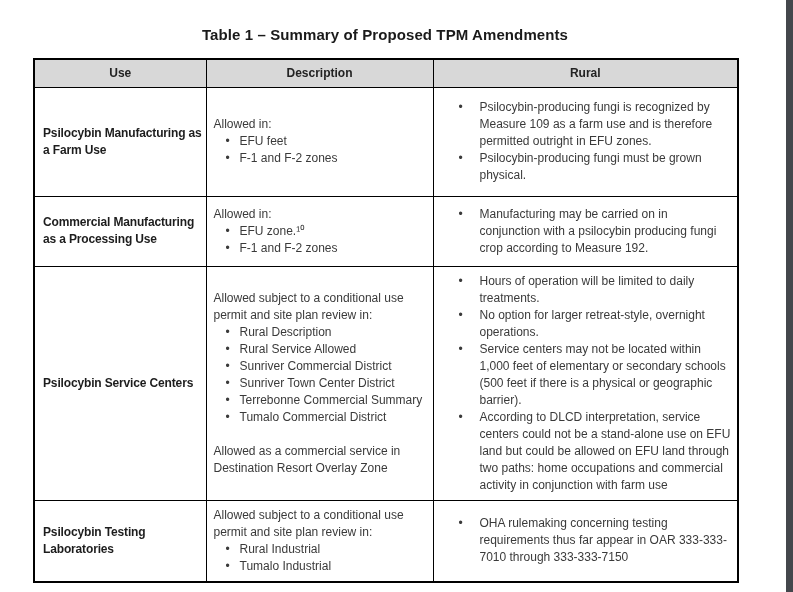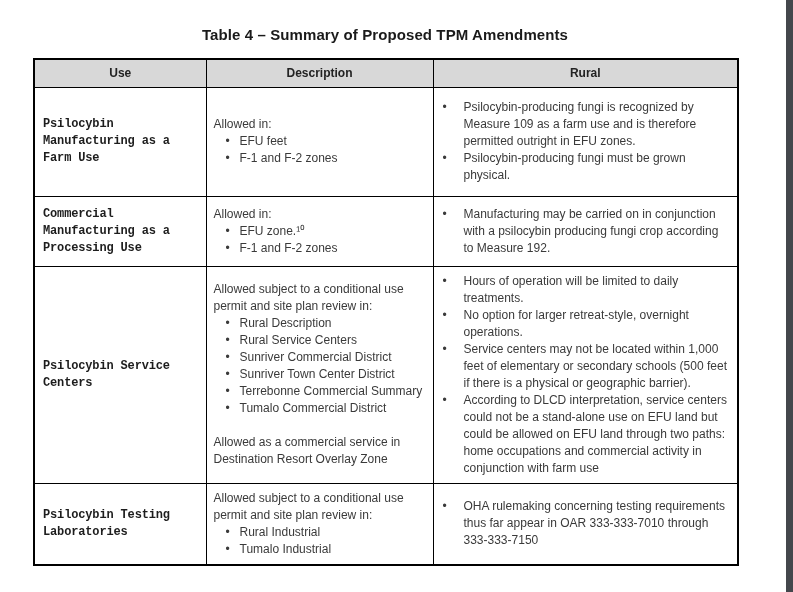--- a/index.html
+++ b/index.html
@@ -47,24 +47,23 @@
     color: #232323;
     text-align: center;
     padding: 2px 4px;
   }
   td.use-cell {
     font-weight: 700;
     color: #1d1d1d;
     padding: 4px 2px 4px 8px;
     font-size: 11.5px;
     letter-spacing: -0.15px;
-    font-family: Liberation Mono, monospace;
   }
   td.desc-cell { padding: 6px 6px 6px 7px; }
-  td.notes-cell { padding: 6px 6px 6px 8px; }
+  td.notes-cell { padding: 6px 6px 6px 24px; }
 
   .row-1 td { height: 109px; }
   .row-2 td { height: 70px; }
   .row-3 td { height: 213px; }
   .row-4 td { height: 82px; }
 
   ul.blist { list-style: none; }
   ul.blist li { position: relative; }
   .desc-cell ul.blist li { padding-left: 26px; }
   .desc-cell ul.blist li::before {
@@ -74,21 +73,21 @@
   .notes-cell ul.blist li::before {
     content: "\2022"; position: absolute; left: 1px; top: 0;
   }
   .outro { margin-top: 17px; }
 </style>
 </head>
 <body>
 
 <div class="page">
 
-  <div class="doc-title">Table 4 – Summary of Proposed TPM Amendments</div>
+  <div class="doc-title">Table 1 – Summary of Proposed TPM Amendments</div>
 
   <table class="tpm">
     <colgroup>
       <col style="width:172px">
         <col style="width:227px">
         <col style="width:305px">
     </colgroup>
     <thead>
       <tr>
         <th>Use</th>
@@ -130,21 +129,21 @@
           </ul>
         </td>
       </tr>
 
       <tr class="row-3">
         <td class="use-cell">Psilocybin Service Centers</td>
         <td class="desc-cell">
           <div>Allowed subject to a conditional use permit and site plan review in:</div>
           <ul class="blist">
             <li>Rural Description</li>
-            <li>Rural Service Centers</li>
+            <li>Rural Service Allowed</li>
             <li>Sunriver Commercial District</li>
             <li>Sunriver Town Center District</li>
             <li>Terrebonne Commercial Summary</li>
             <li>Tumalo Commercial District</li>
           </ul>
           <div class="outro">Allowed as a commercial service in Destination Resort Overlay Zone</div>
         </td>
         <td class="notes-cell">
           <ul class="blist">
             <li>Hours of operation will be limited to daily treatments.</li>

